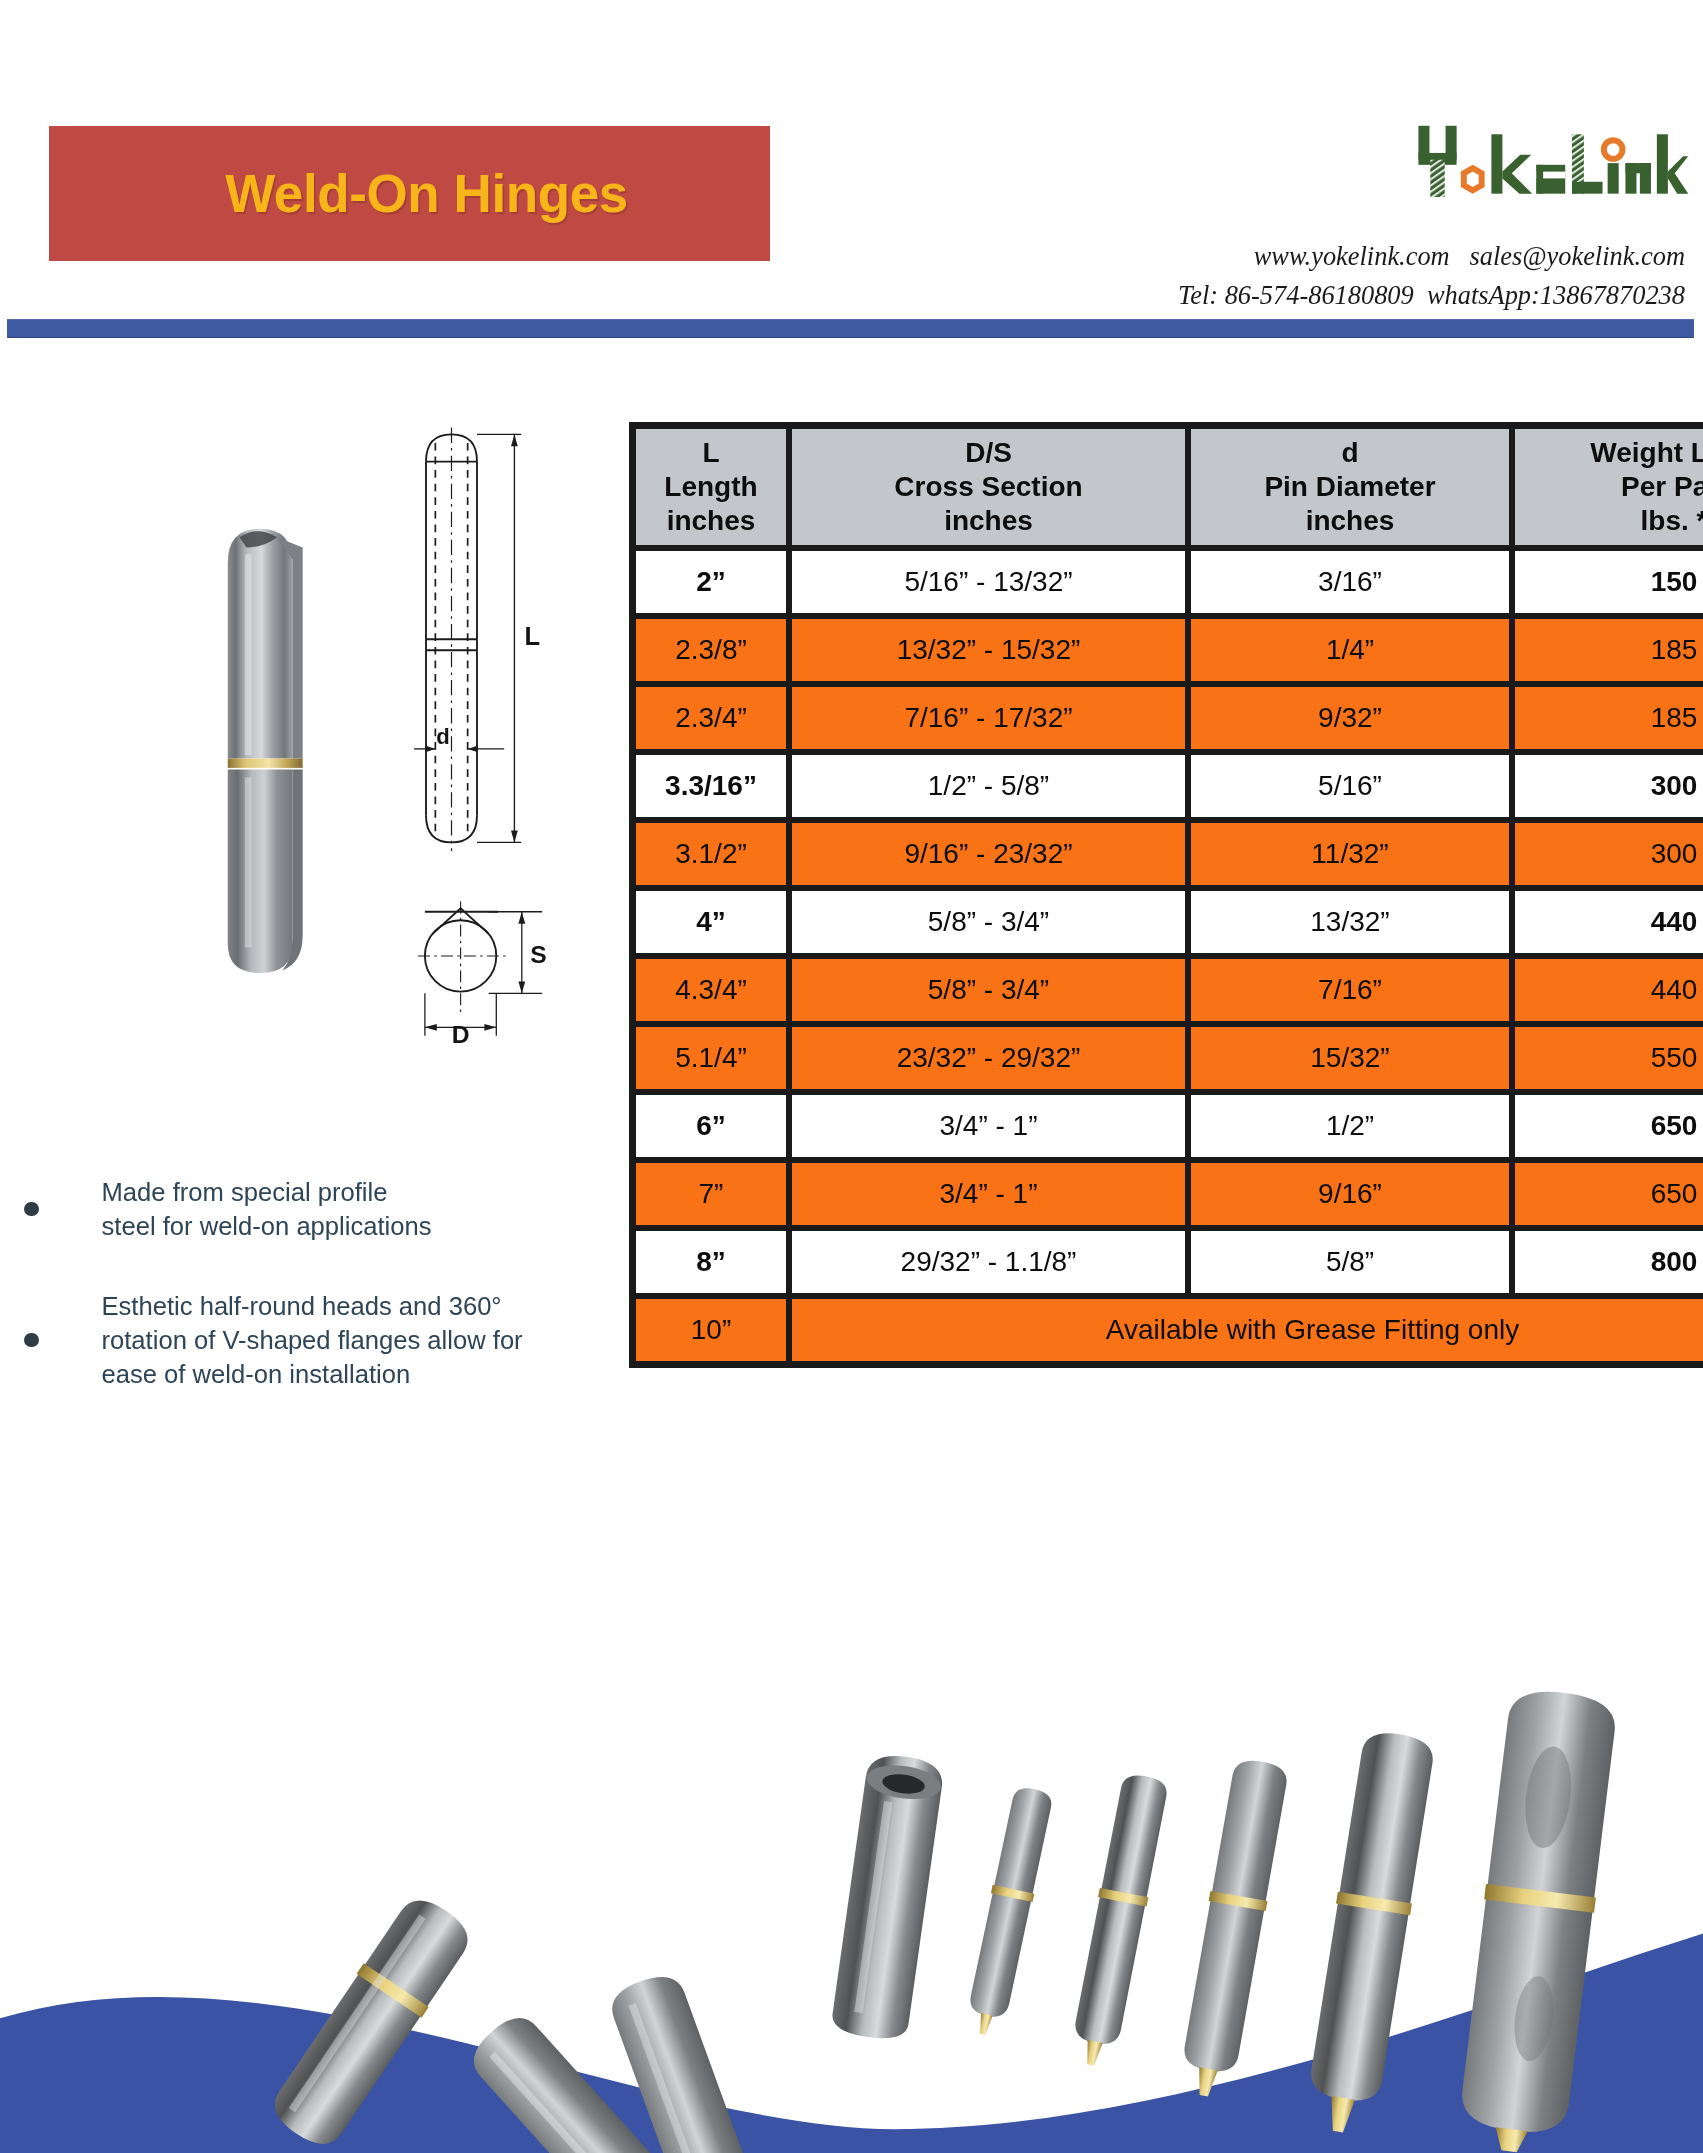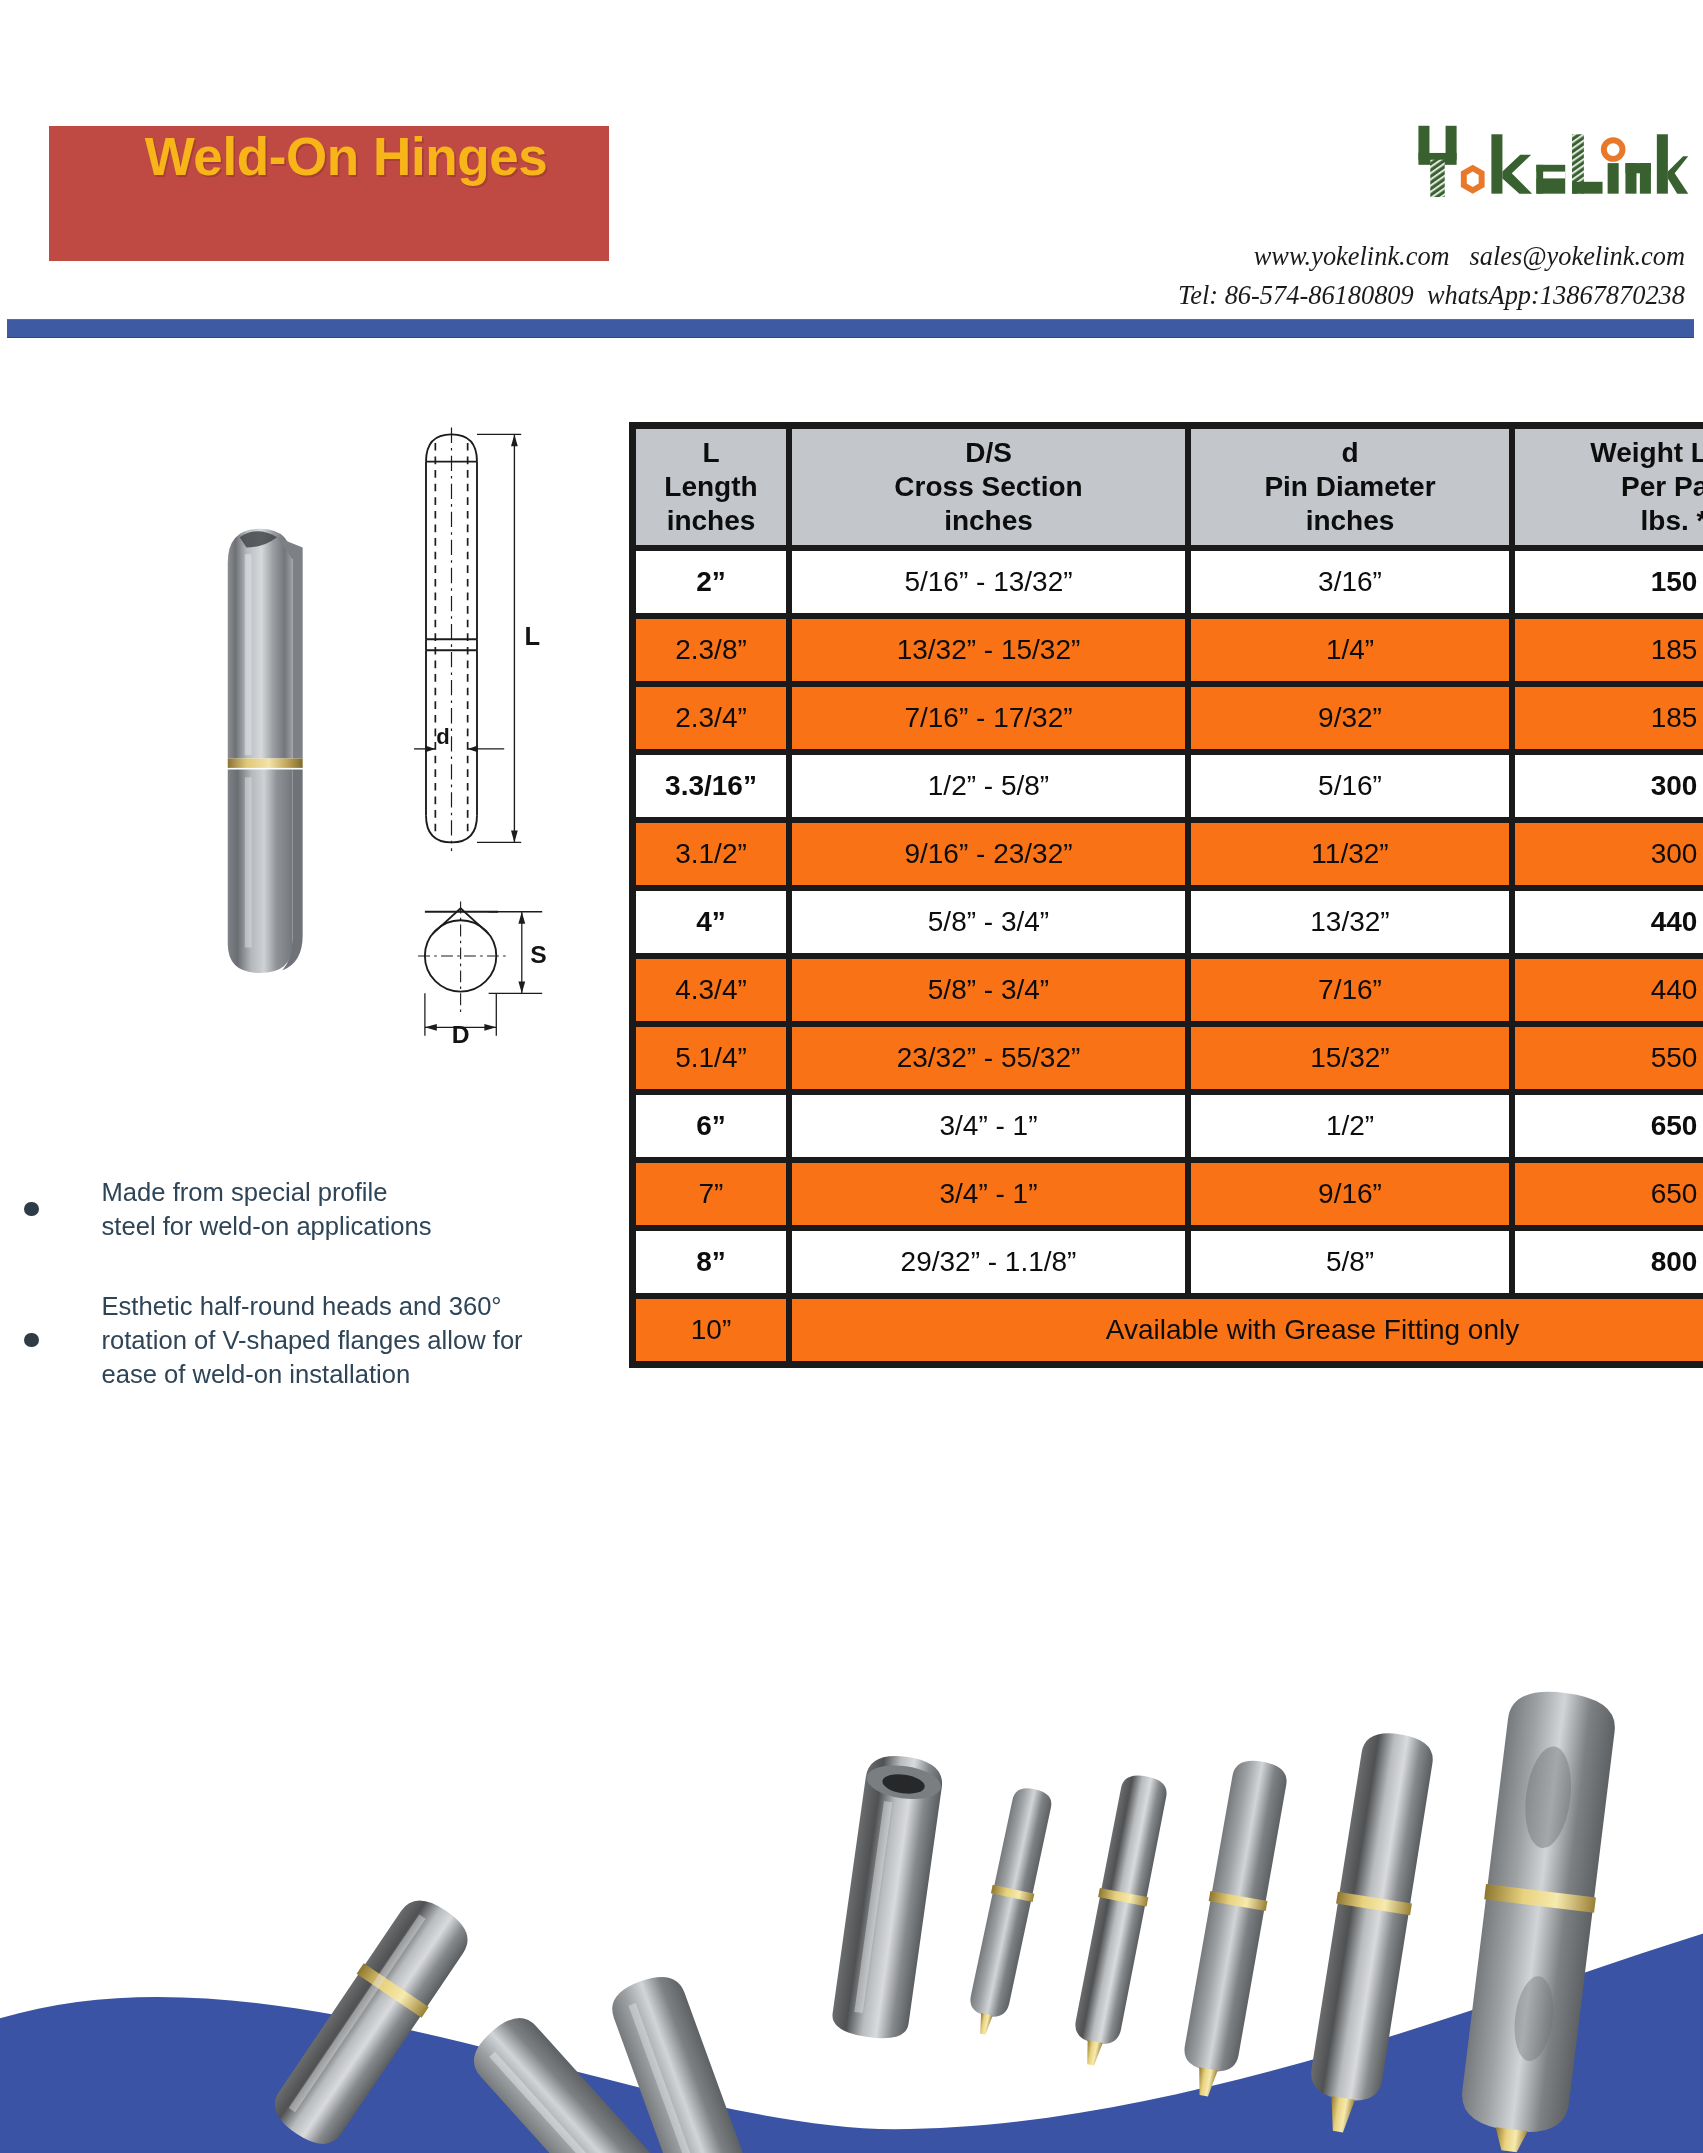--- a/index.html
+++ b/index.html
@@ -18,24 +18,25 @@
     position: absolute;
     top: 0; left: 0;
     width: 1704px;
     height: 341px;
   }
 
   #title-banner {
     position: absolute;
     left: 49px;
     top: 126px;
-    width: 560px;
+    width: 721px;
     height: 135px;
     background: #bf4a44;
     display: flex;
+    align-items: center;
     justify-content: center;
     padding-left: 34px;
   }
 
   #title-banner .title-text {
     color: #f7b519;
     font-size: 53px;
     font-weight: bold;
     letter-spacing: -0.4px;
     font-family: "Liberation Sans", sans-serif;
@@ -480,21 +481,21 @@
         <td class="bold-cell">440</td>
       </tr>
       <tr class="row-gray">
         <td>4.3/4”</td>
         <td>5/8” - 3/4”</td>
         <td>7/16”</td>
         <td>440</td>
       </tr>
       <tr class="row-gray">
         <td>5.1/4”</td>
-        <td>23/32” - 55/32”</td>
+        <td>23/32” - 29/32”</td>
         <td>15/32”</td>
         <td>550</td>
       </tr>
       <tr class="row-white">
         <td class="bold-cell">6”</td>
         <td>3/4” - 1”</td>
         <td>1/2”</td>
         <td class="bold-cell">650</td>
       </tr>
       <tr class="row-gray">

